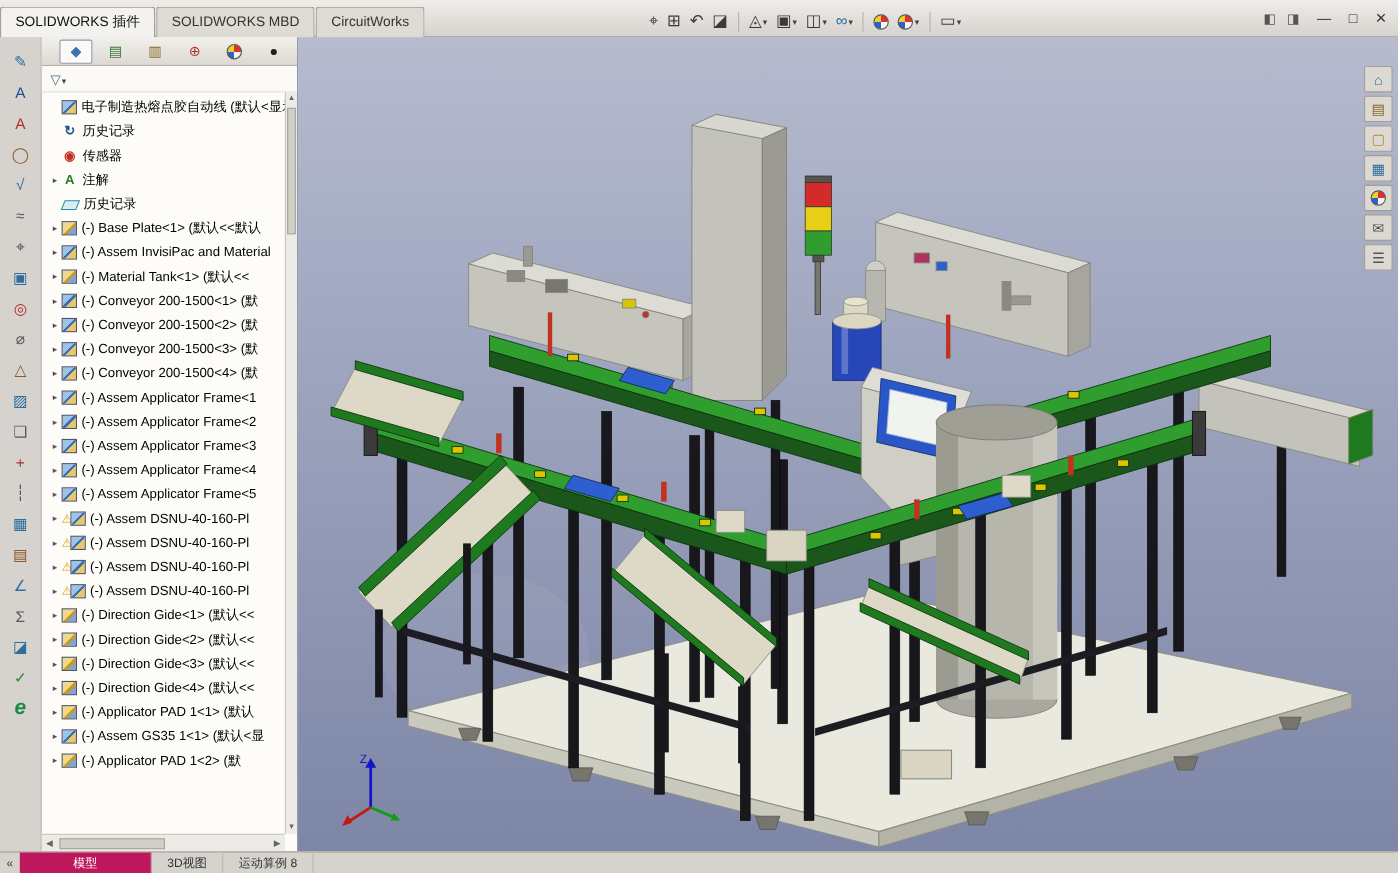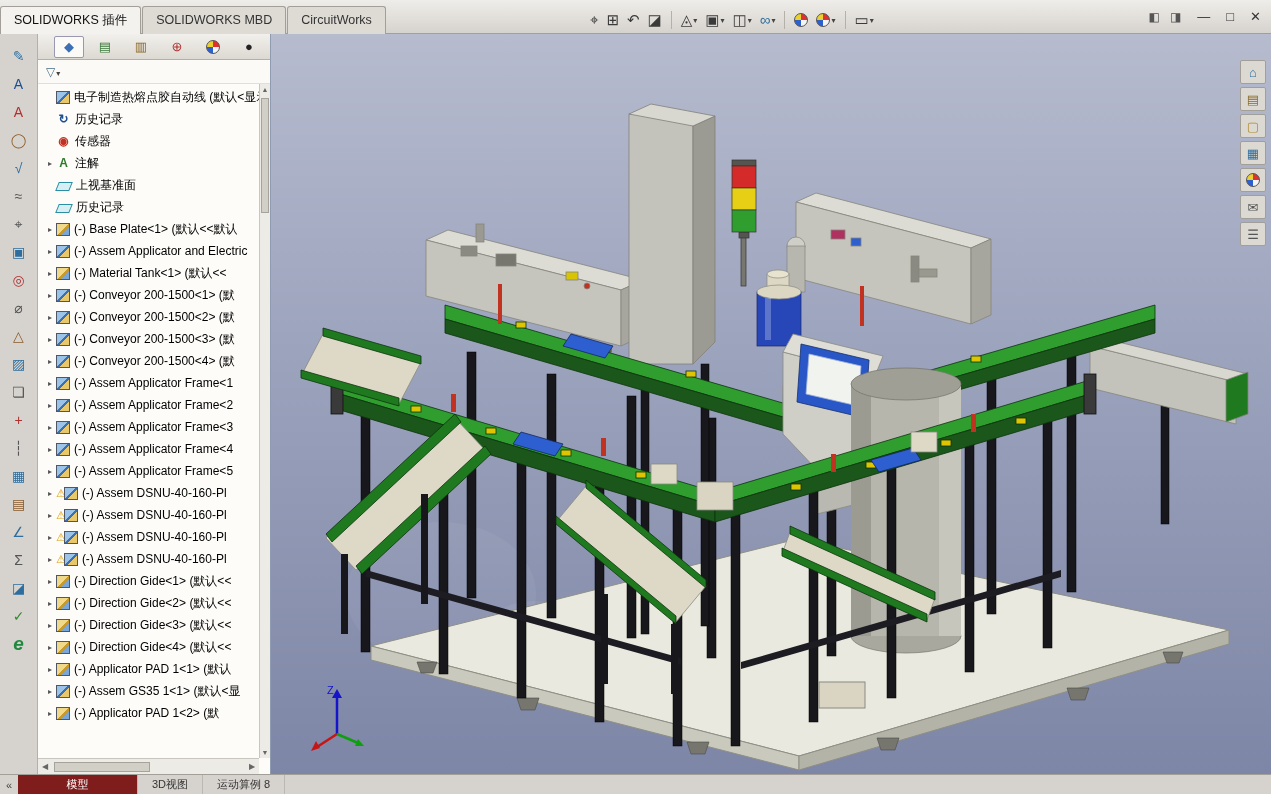--- a/index.html
+++ b/index.html
@@ -78,21 +78,21 @@
   .tpbtn .g{font-size:13px;}
   .beachball{width:14px;height:14px;border-radius:50%;display:inline-block;border:1px solid #555;
              background:conic-gradient(#e03030 0 25%,#f5f5f5 0 50%,#2e5fd0 0 75%,#ecd12e 0 100%);}
 
   
   .status{position:absolute;left:0;right:0;bottom:0;height:20px;background:#d6d3ce;
           border-top:1px solid #a29f98;display:flex;align-items:center;font-size:11px;}
   .snav{width:18px;text-align:center;color:#444;}
   .stabs{display:flex;height:100%;align-items:stretch;}
   .stab{padding:0 14px;display:flex;align-items:center;color:#333;border-right:1px solid #bbb8b1;}
-  .stab.active{background:#7f1d1d;color:#fff;min-width:120px;justify-content:center;text-align:center;}
+  .stab.active{background:#be185d;color:#fff;min-width:120px;justify-content:center;text-align:center;}
 </style>
 </head>
 <body>
 
 <div class="app">
 
   <div class="topbar">
     <div id="ribbon-tabs" class="rtabs">
         <div class="rtab active">SOLIDWORKS 插件</div>
         <div class="rtab">SOLIDWORKS MBD</div>
@@ -263,36 +263,31 @@
           <span class="tlabel">传感器</span>
         </div>
         <div class="trow">
           <span class="expander">▸</span>
           <span class="tg" style="color: rgb(42, 122, 42);">A</span>
           <span class="tlabel">注解</span>
         </div>
         <div class="trow">
           <span class="expander"></span>
           <span class="ti plane"></span>
-          <span class="tlabel">上视基准面</span>
-        </div>
-        <div class="trow">
-          <span class="expander"></span>
-          <span class="ti plane"></span>
           <span class="tlabel">历史记录</span>
         </div>
         <div class="trow">
           <span class="expander">▸</span>
           <span class="ti part"></span>
           <span class="tlabel">(-) Base Plate&lt;1&gt; (默认&lt;&lt;默认</span>
         </div>
         <div class="trow">
           <span class="expander">▸</span>
           <span class="ti asm"></span>
-          <span class="tlabel">(-) Assem Applicator and Electric</span>
+          <span class="tlabel">(-) Assem InvisiPac and Material</span>
         </div>
         <div class="trow">
           <span class="expander">▸</span>
           <span class="ti part"></span>
           <span class="tlabel">(-) Material Tank&lt;1&gt; (默认&lt;&lt;</span>
         </div>
         <div class="trow">
           <span class="expander">▸</span>
           <span class="ti asm"></span>
           <span class="tlabel">(-) Conveyor 200-1500&lt;1&gt; (默</span>

